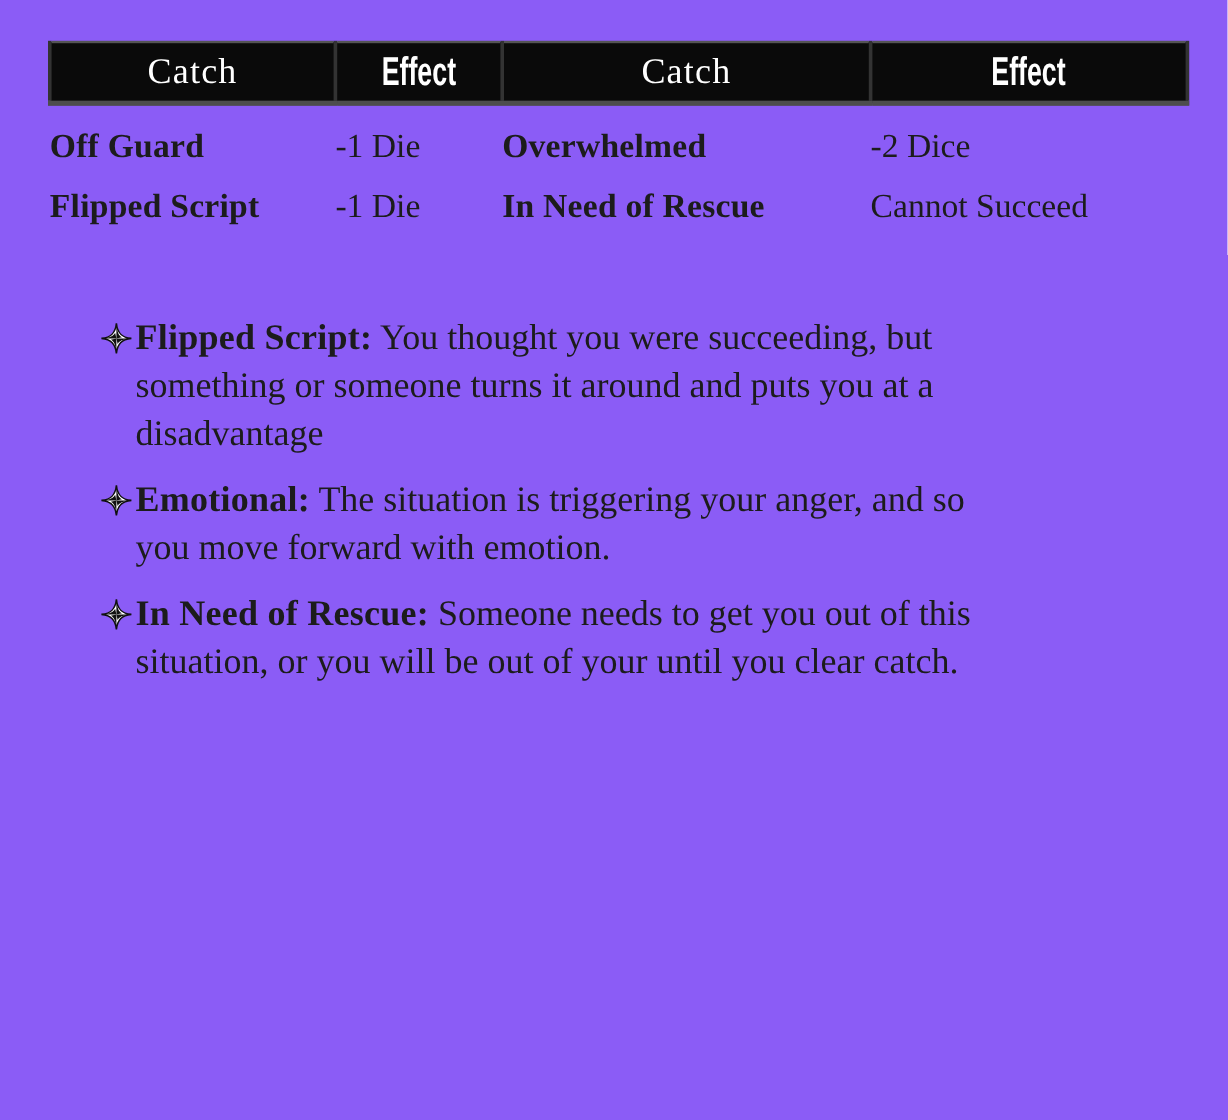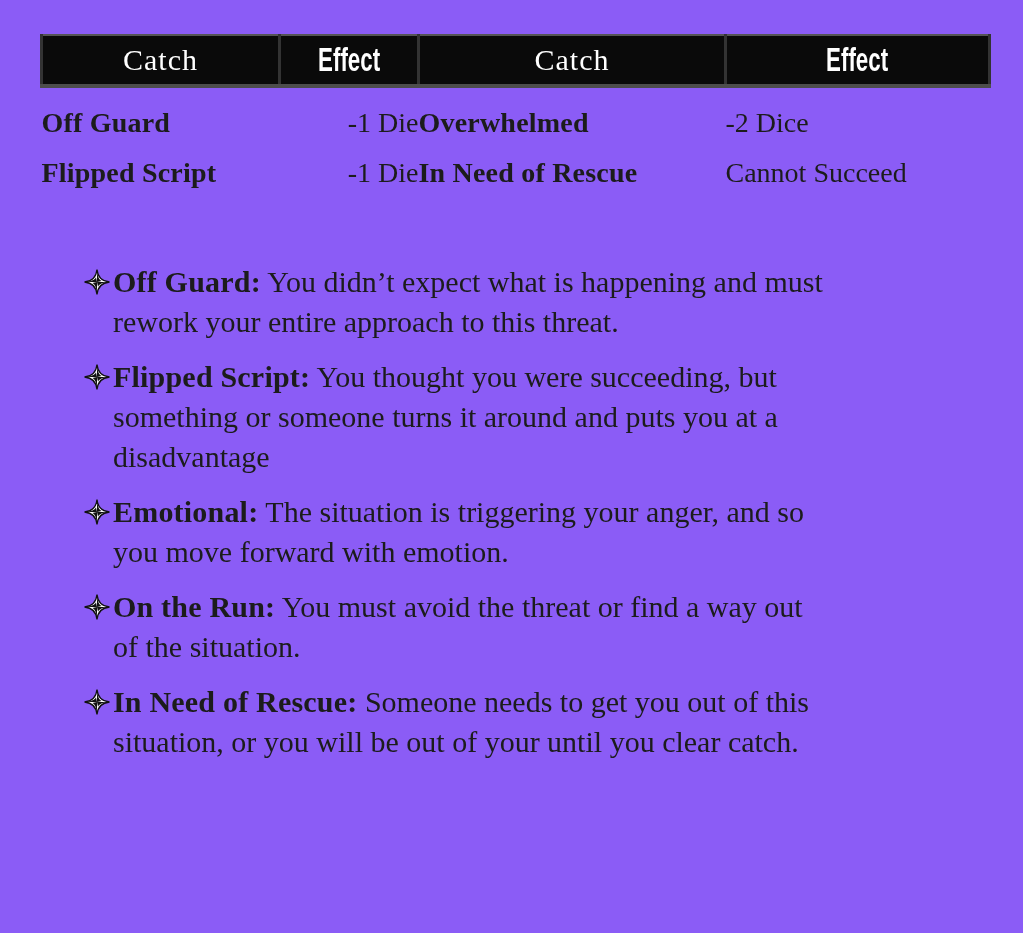--- a/index.html
+++ b/index.html
@@ -60,21 +60,21 @@
     height: 50px;
     vertical-align: middle;
     font-size: 28px;
     padding: 0;
     white-space: nowrap;
     overflow: visible;
   }
   .catch-table tbody tr:first-child td { padding-top: 10px; }
   td.cell-catch { font-weight: bold; letter-spacing: 0.2px; }
   td.c1 { padding-left: 16px; }
-  td.c2 { padding-left: 17px; text-align: right; }
+  td.c2 { padding-left: 17px; }
   td.c3 { padding-left: 8px;  }
   td.c4 { padding-left: 25px; }
 
   
   .catch-list {
     margin-left: 44px;
     margin-top: 64px;
     width: 905px;
   }
   .catch-item {
@@ -127,33 +127,20 @@
         <td class="cell-catch c1">Flipped Script</td>
         <td class="cell-effect c2">-1 Die</td>
         <td class="cell-catch c3">In Need of Rescue</td>
         <td class="cell-effect c4">Cannot Succeed</td>
       </tr>
     </tbody>
   </table>
 
   <div class="catch-list">
 
-    <div class="catch-item">
-      <span class="star">
-          <svg viewBox="0 0 100 100" xmlns="http://www.w3.org/2000/svg">
-            <path d="M50 2 C53 33 67 47 98 50 C67 53 53 67 50 98 C47 67 33 53 2 50 C33 47 47 33 50 2 Z" fill="#ffffff" stroke="#111111" stroke-width="5"></path>
-            <path d="M50 2 C52 30 58 42 68 46 L50 50 Z" fill="#111111"></path>
-            <path d="M98 50 C70 52 58 58 54 68 L50 50 Z" fill="#111111"></path>
-            <path d="M50 98 C48 70 42 58 32 54 L50 50 Z" fill="#111111"></path>
-            <path d="M2 50 C30 48 42 42 46 32 L50 50 Z" fill="#111111"></path>
-          </svg>
-        </span>
-      <div class="txt"><span class="name">Off Guard:</span> <span class="desc">You didn’t expect what is happening and must
-rework your entire approach to this threat.</span></div>
-    </div>
 
     <div class="catch-item">
       <span class="star">
           <svg viewBox="0 0 100 100" xmlns="http://www.w3.org/2000/svg">
             <path d="M50 2 C53 33 67 47 98 50 C67 53 53 67 50 98 C47 67 33 53 2 50 C33 47 47 33 50 2 Z" fill="#ffffff" stroke="#111111" stroke-width="5"></path>
             <path d="M50 2 C52 30 58 42 68 46 L50 50 Z" fill="#111111"></path>
             <path d="M98 50 C70 52 58 58 54 68 L50 50 Z" fill="#111111"></path>
             <path d="M50 98 C48 70 42 58 32 54 L50 50 Z" fill="#111111"></path>
             <path d="M2 50 C30 48 42 42 46 32 L50 50 Z" fill="#111111"></path>
           </svg>
@@ -171,33 +158,20 @@
             <path d="M98 50 C70 52 58 58 54 68 L50 50 Z" fill="#111111"></path>
             <path d="M50 98 C48 70 42 58 32 54 L50 50 Z" fill="#111111"></path>
             <path d="M2 50 C30 48 42 42 46 32 L50 50 Z" fill="#111111"></path>
           </svg>
         </span>
       <div class="txt"><span class="name">Emotional:</span> <span class="desc">The situation is triggering your anger, and so
 you move forward with emotion.</span></div>
     </div>
 
 
-    <div class="catch-item">
-      <span class="star">
-          <svg viewBox="0 0 100 100" xmlns="http://www.w3.org/2000/svg">
-            <path d="M50 2 C53 33 67 47 98 50 C67 53 53 67 50 98 C47 67 33 53 2 50 C33 47 47 33 50 2 Z" fill="#ffffff" stroke="#111111" stroke-width="5"></path>
-            <path d="M50 2 C52 30 58 42 68 46 L50 50 Z" fill="#111111"></path>
-            <path d="M98 50 C70 52 58 58 54 68 L50 50 Z" fill="#111111"></path>
-            <path d="M50 98 C48 70 42 58 32 54 L50 50 Z" fill="#111111"></path>
-            <path d="M2 50 C30 48 42 42 46 32 L50 50 Z" fill="#111111"></path>
-          </svg>
-        </span>
-      <div class="txt"><span class="name">On the Run:</span> <span class="desc">You must avoid the threat or find a way out
-of the situation.</span></div>
-    </div>
 
     <div class="catch-item">
       <span class="star">
           <svg viewBox="0 0 100 100" xmlns="http://www.w3.org/2000/svg">
             <path d="M50 2 C53 33 67 47 98 50 C67 53 53 67 50 98 C47 67 33 53 2 50 C33 47 47 33 50 2 Z" fill="#ffffff" stroke="#111111" stroke-width="5"></path>
             <path d="M50 2 C52 30 58 42 68 46 L50 50 Z" fill="#111111"></path>
             <path d="M98 50 C70 52 58 58 54 68 L50 50 Z" fill="#111111"></path>
             <path d="M50 98 C48 70 42 58 32 54 L50 50 Z" fill="#111111"></path>
             <path d="M2 50 C30 48 42 42 46 32 L50 50 Z" fill="#111111"></path>
           </svg>

